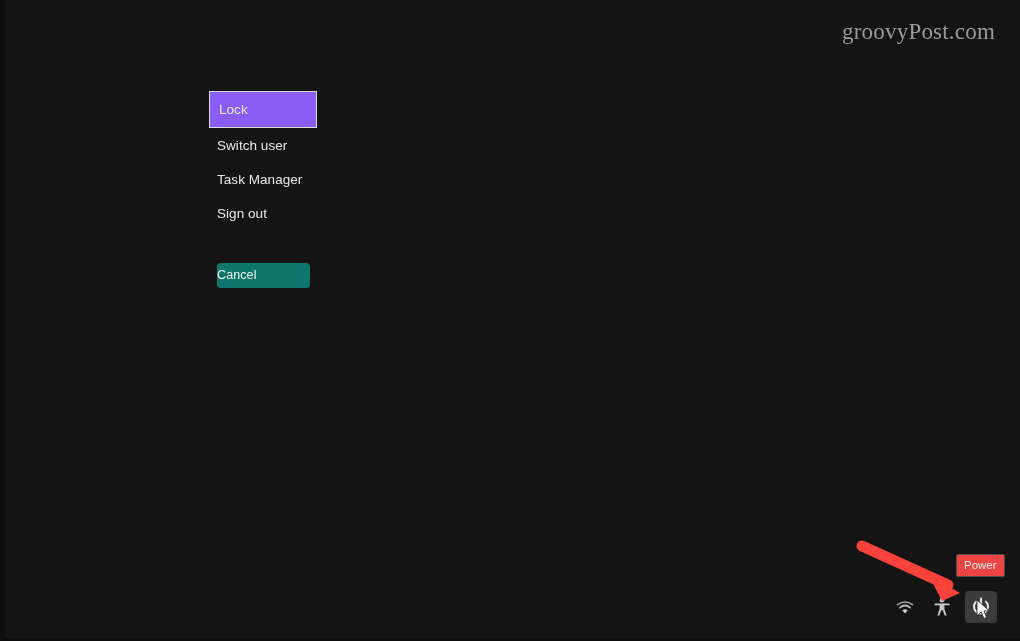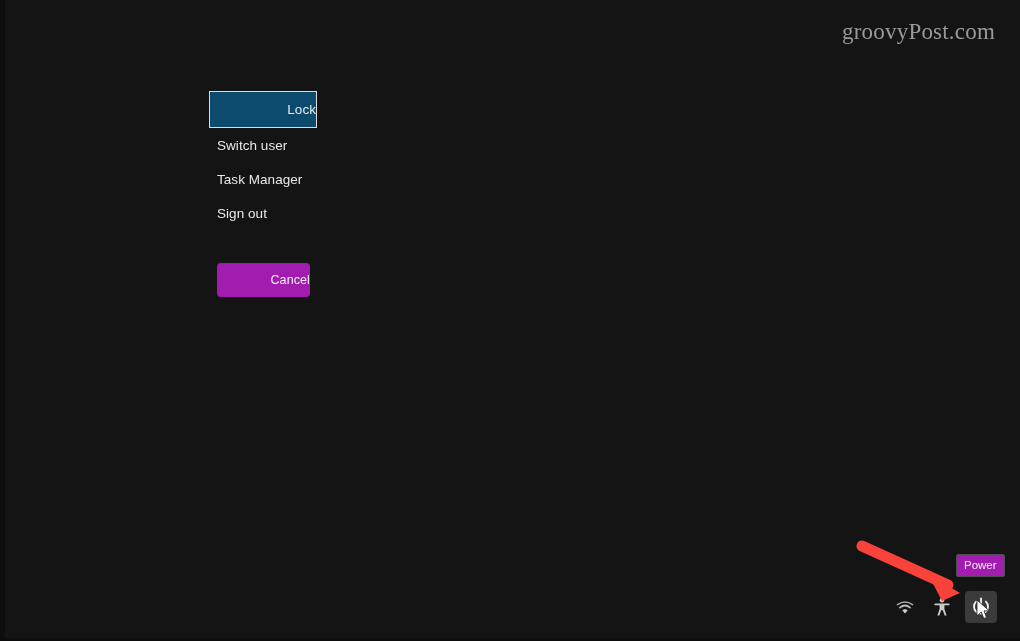--- a/index.html
+++ b/index.html
@@ -57,49 +57,48 @@
     font-size:13.5px;
     letter-spacing:0.05px;
     padding-left:9px;
     white-space:nowrap;
   }
 
   .menu-item.focused {
     width:108px;
     height:37px;
     border:1px solid #dcdcdc;
-    background:#0c4a6e;
-    justify-content:flex-end;
+    background:#8b5cf6;
   }
 
   .menu-item:not(.focused) {
     padding-left:8px;
   }
 
   
   #item-lock        { margin-bottom:0px; }
   #item-switch-user { margin-top:0px;  }
   #item-sign-out    { margin-top:-1px; }
   #item-task-manager{ margin-top:-1px; }
 
   
   #cancel-button {
     position:absolute;
     left:217px;
     top:263px;
     width:93px;
-    height:34px;
-    background:#a21caf;
+    height:25px;
+    background:#0f766e;
     border:none;
     border-radius:4px;
     color:#f2f2f2;
     font-family:"Liberation Sans", sans-serif;
     font-size:12.5px;
     line-height:25px;
-    text-align:right;
+    text-align:left;
     cursor:pointer;
     letter-spacing:0.1px;
   }
 
   
   #tray {
     position:absolute;
     left:890px;
     top:591px;
     width:110px;
@@ -123,21 +122,21 @@
 
   .tray-btn svg { display:block; }
 
   
   #power-tooltip {
     position:absolute;
     left:956px;
     top:554px;
     height:23px;
     padding:0 7px;
-    background:#a21caf;
+    background:#ef4444;
     border:1px solid #4e4e4e;
     border-radius:2px;
     color:#efefef;
     font-size:11.5px;
     line-height:21px;
     white-space:nowrap;
   }
 
   
   #annotation-arrow {

